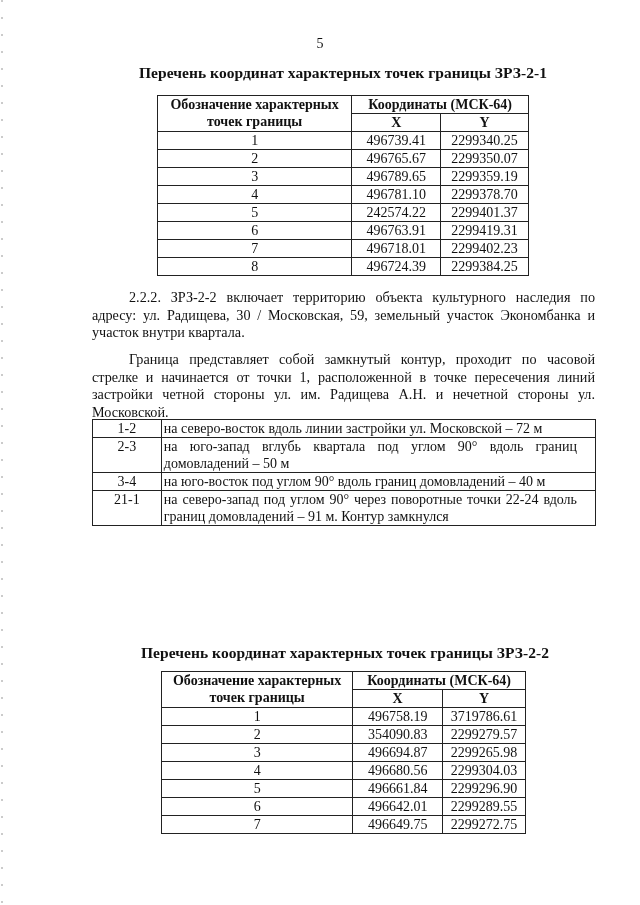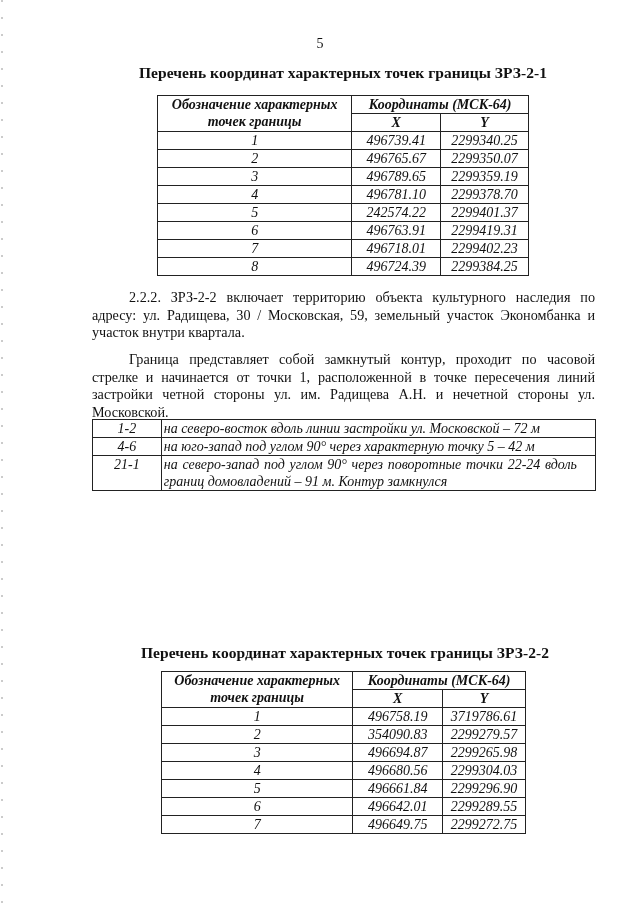--- a/index.html
+++ b/index.html
@@ -39,21 +39,20 @@
       text-align: center;
       font-weight: bold;
       font-size: 15.5px;
       letter-spacing: 0.05px;
     }
     table.grid {
       position: absolute;
       border-collapse: collapse;
       font-size: 14px;
       line-height: 16px;
-      font-style: italic;
     }
     table.grid td, table.grid th {
       border: 1px solid #222;
       padding: 0;
     }
     table.grid th {
       font-weight: bold;
     }
     .coords td, .coords th {
       text-align: center;
@@ -177,22 +176,26 @@
   <colgroup>
     <col style="width:69px">
     <col style="width:435px">
   </colgroup>
   <tbody>
   <tr>
     <td class="seg">1-2</td>
     <td class="txt">на северо-восток вдоль линии застройки ул. Московской – 72 м</td>
   </tr>
   <tr>
-    <td class="seg">4-6</td>
-    <td class="txt">на юго-запад под углом 90° через характерную точку 5 – 42 м</td>
+    <td class="seg">2-3</td>
+    <td class="txt">на юго-запад вглубь квартала под углом 90° вдоль границ домовладений – 50 м</td>
+  </tr>
+  <tr>
+    <td class="seg">3-4</td>
+    <td class="txt">на юго-восток под углом 90° вдоль границ домовладений – 40 м</td>
   </tr>
   <tr>
     <td class="seg">21-1</td>
     <td class="txt">на северо-запад под углом 90° через поворотные точки 22-24 вдоль границ домовладений – 91 м. Контур замкнулся</td>
   </tr>
 </tbody>
   </table>
 
 <div class="section-title" style="top:644px; width:690px;">Перечень координат характерных точек границы ЗРЗ-2-2</div>
 

